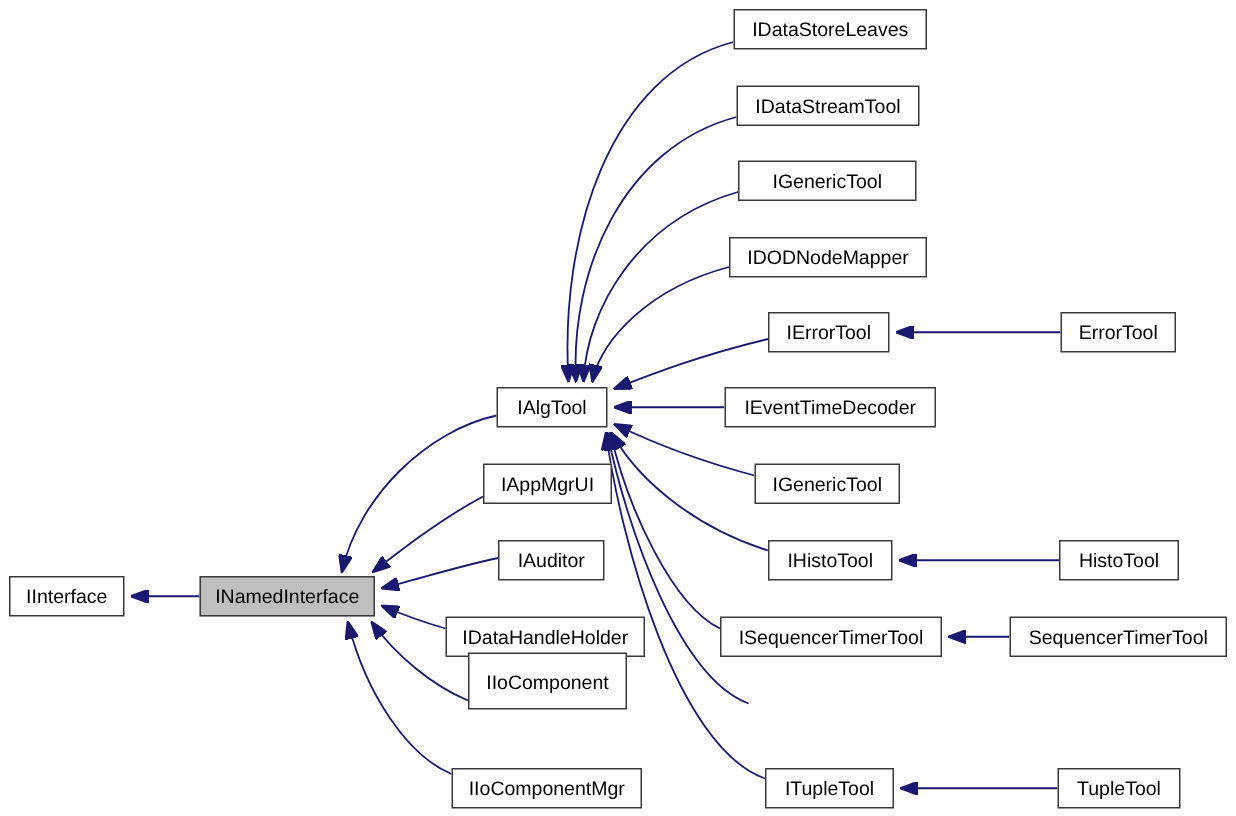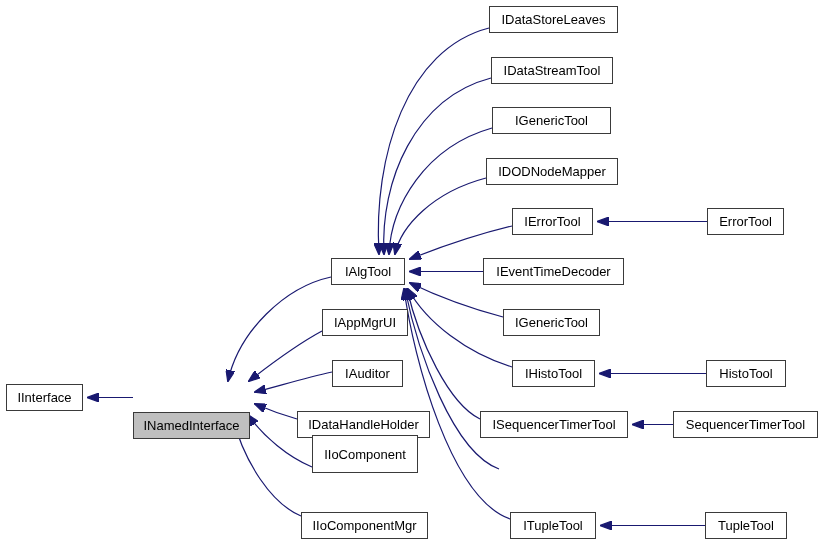--- a/index.html
+++ b/index.html
@@ -14,21 +14,21 @@
   #edges{position:absolute;left:0;top:0;width:824px;height:544px;}
   #edges path{fill:none;stroke:var(--arrow);stroke-width:1.2px;}
   #edges .ah{fill:var(--arrow);}
   .node{
     position:absolute;box-sizing:border-box;
     border:1.5px solid var(--node-border);background:var(--node-fill);
     color:var(--text);font-size:13px;line-height:1;
     display:flex;align-items:center;justify-content:center;
     white-space:nowrap;cursor:pointer;text-align:center;
   }
-  .node.highlight{background:var(--highlight-fill);margin-top:28px;}
+  .node.highlight{background:var(--highlight-fill);}
 </style>
 </head>
 <body>
 
 <div id="canvas">
 
   <svg id="edges" viewBox="0 0 824 544" xmlns="http://www.w3.org/2000/svg">
     <defs>
       <marker id="arrow" viewBox="0 0 12 9" refX="11" refY="4.5" markerWidth="12" markerHeight="9" markerUnits="userSpaceOnUse" orient="auto">
         <path class="ah" d="M0,0 L12,4.5 L0,9 z"></path>

